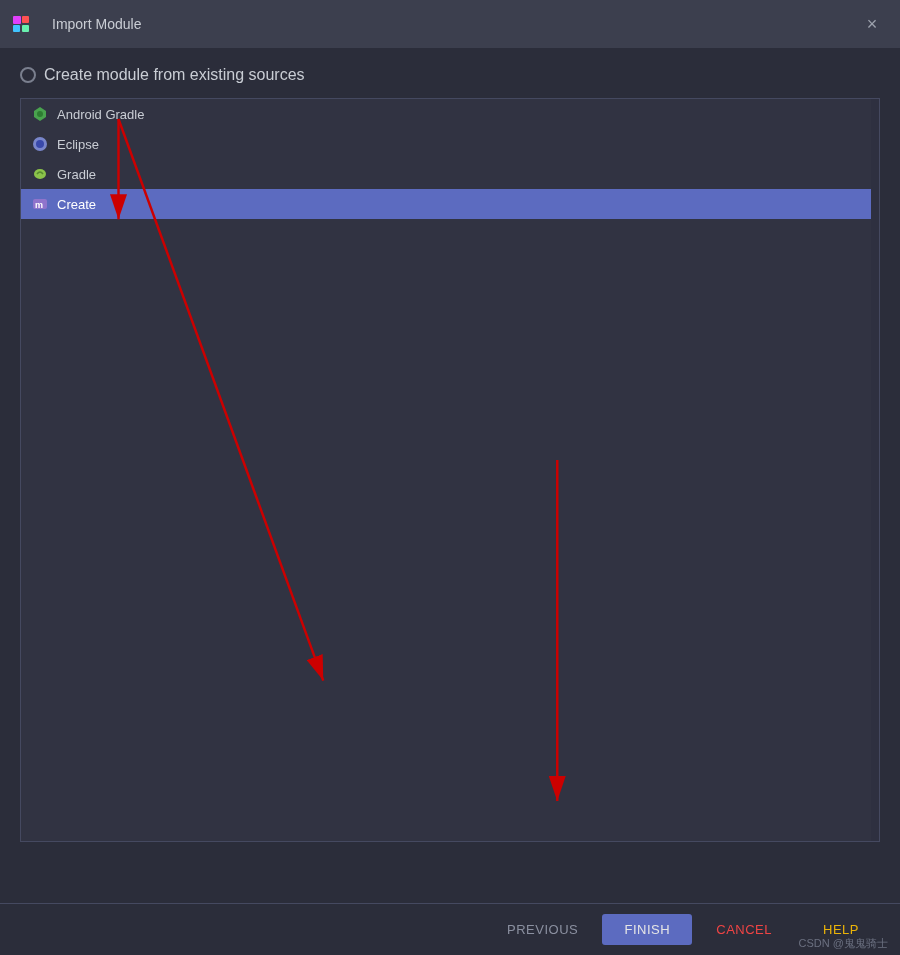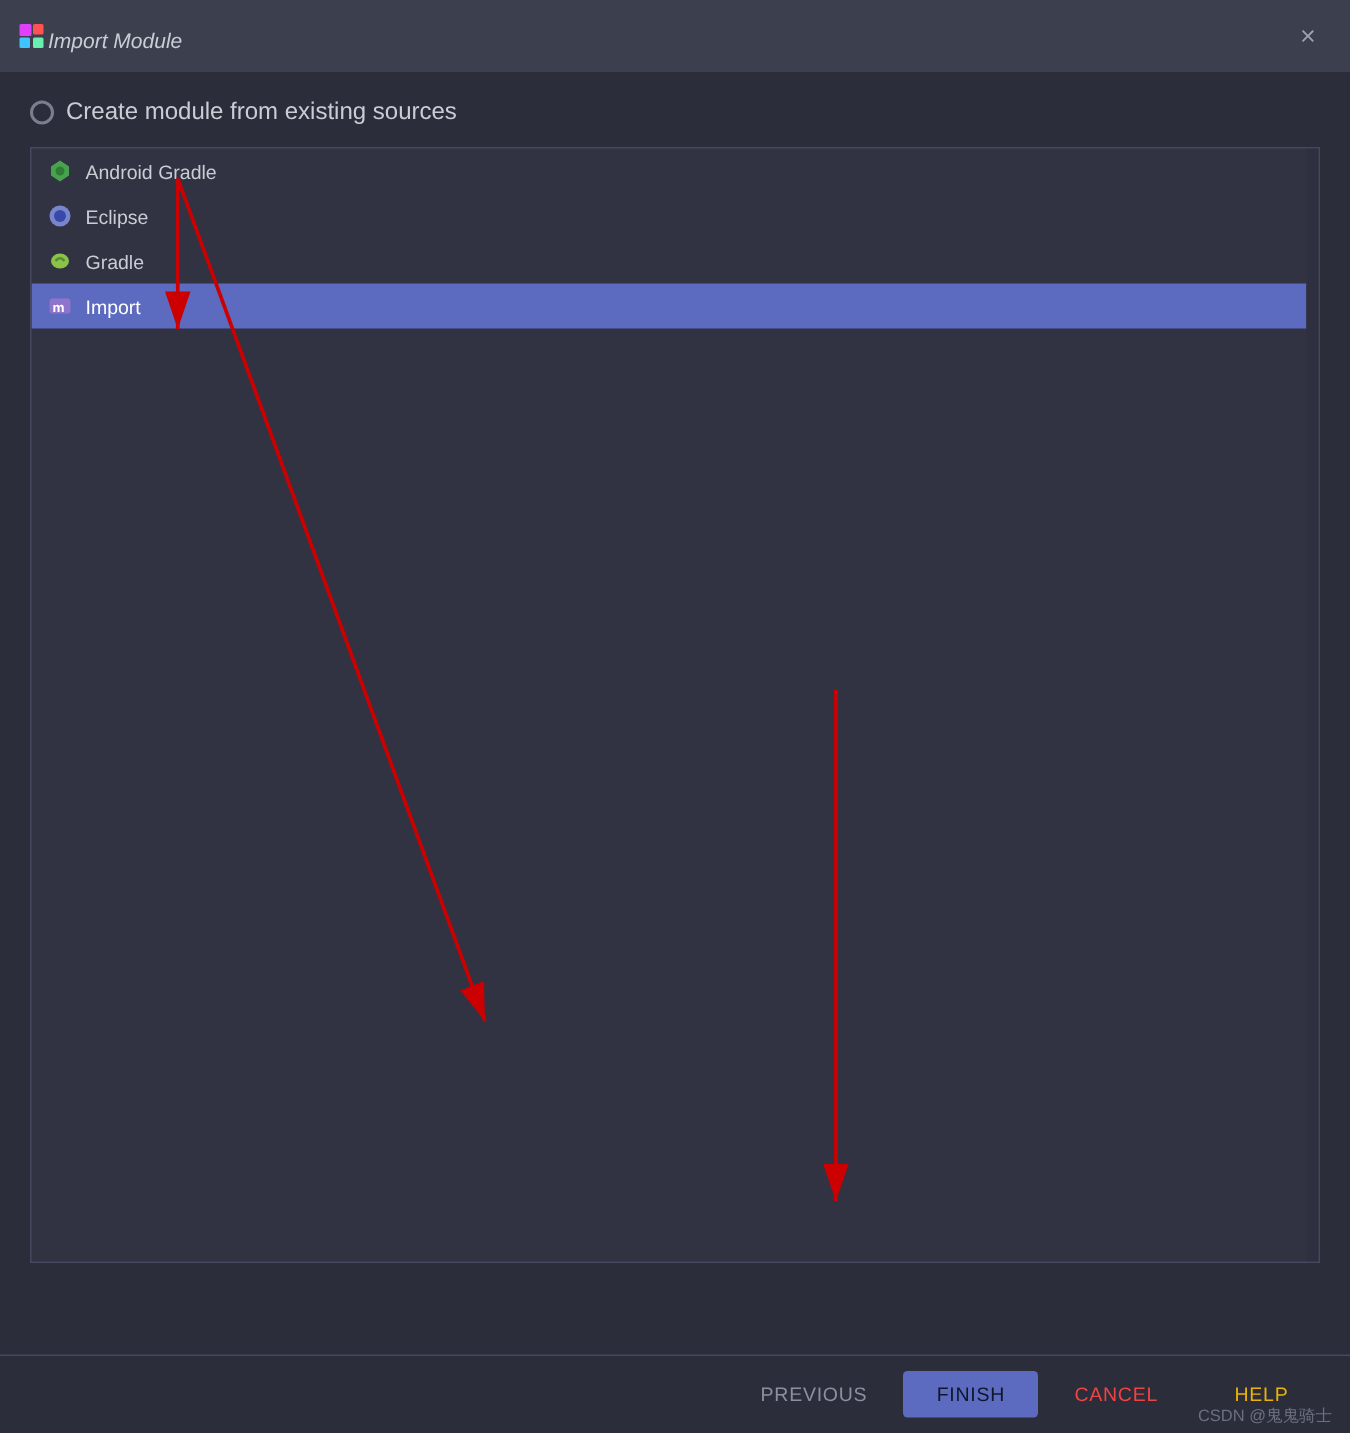--- a/index.html
+++ b/index.html
@@ -33,23 +33,22 @@
       display: flex;
       align-items: center;
       justify-content: space-between;
       padding: 10px 14px 10px 10px;
       background: #3c3f4e;
       min-height: 42px;
     }
 
     .title-bar-left {
       display: flex;
-      align-items: flex-end;
-      gap: 0;
-      font-style: italic;
+      align-items: center;
+      gap: 20px;
     }
 
     .title-icon {
       width: 22px;
       height: 22px;
       display: flex;
       align-items: center;
       justify-content: center;
     }
 
@@ -204,21 +203,21 @@
       min-width: 90px;
     }
 
     .btn-previous {
       background: transparent;
       color: #8b90a0;
     }
 
     .btn-finish {
       background: #5c6bc0;
-      color: #0f172a;
+      color: #e5e5e5;
     }
 
     .btn-cancel {
       background: transparent;
       color: #ef4444;
     }
 
     .btn-help {
       background: transparent;
       color: #eab308;
@@ -295,21 +294,21 @@
             <span>Gradle</span>
           </div>
 
           <div class="list-item selected">
             <div class="item-icon">
               <svg width="16" height="16" viewBox="0 0 16 16">
                 <rect x="1" y="3" width="14" height="10" rx="2" fill="#9575CD" opacity="0.9"></rect>
                 <text x="3" y="12" font-size="9" font-family="Arial" fill="white" font-weight="bold">m</text>
               </svg>
             </div>
-            <span>Import</span>
+            <span>Create</span>
           </div>
 
         </div>
         <div class="list-scrollbar"></div>
       </div>
 
       <svg class="arrow-overlay" viewBox="0 0 880 740" preserveAspectRatio="none">
 
         <defs>
           <marker id="arrowhead1" markerWidth="10" markerHeight="7" refX="10" refY="3.5" orient="auto">

